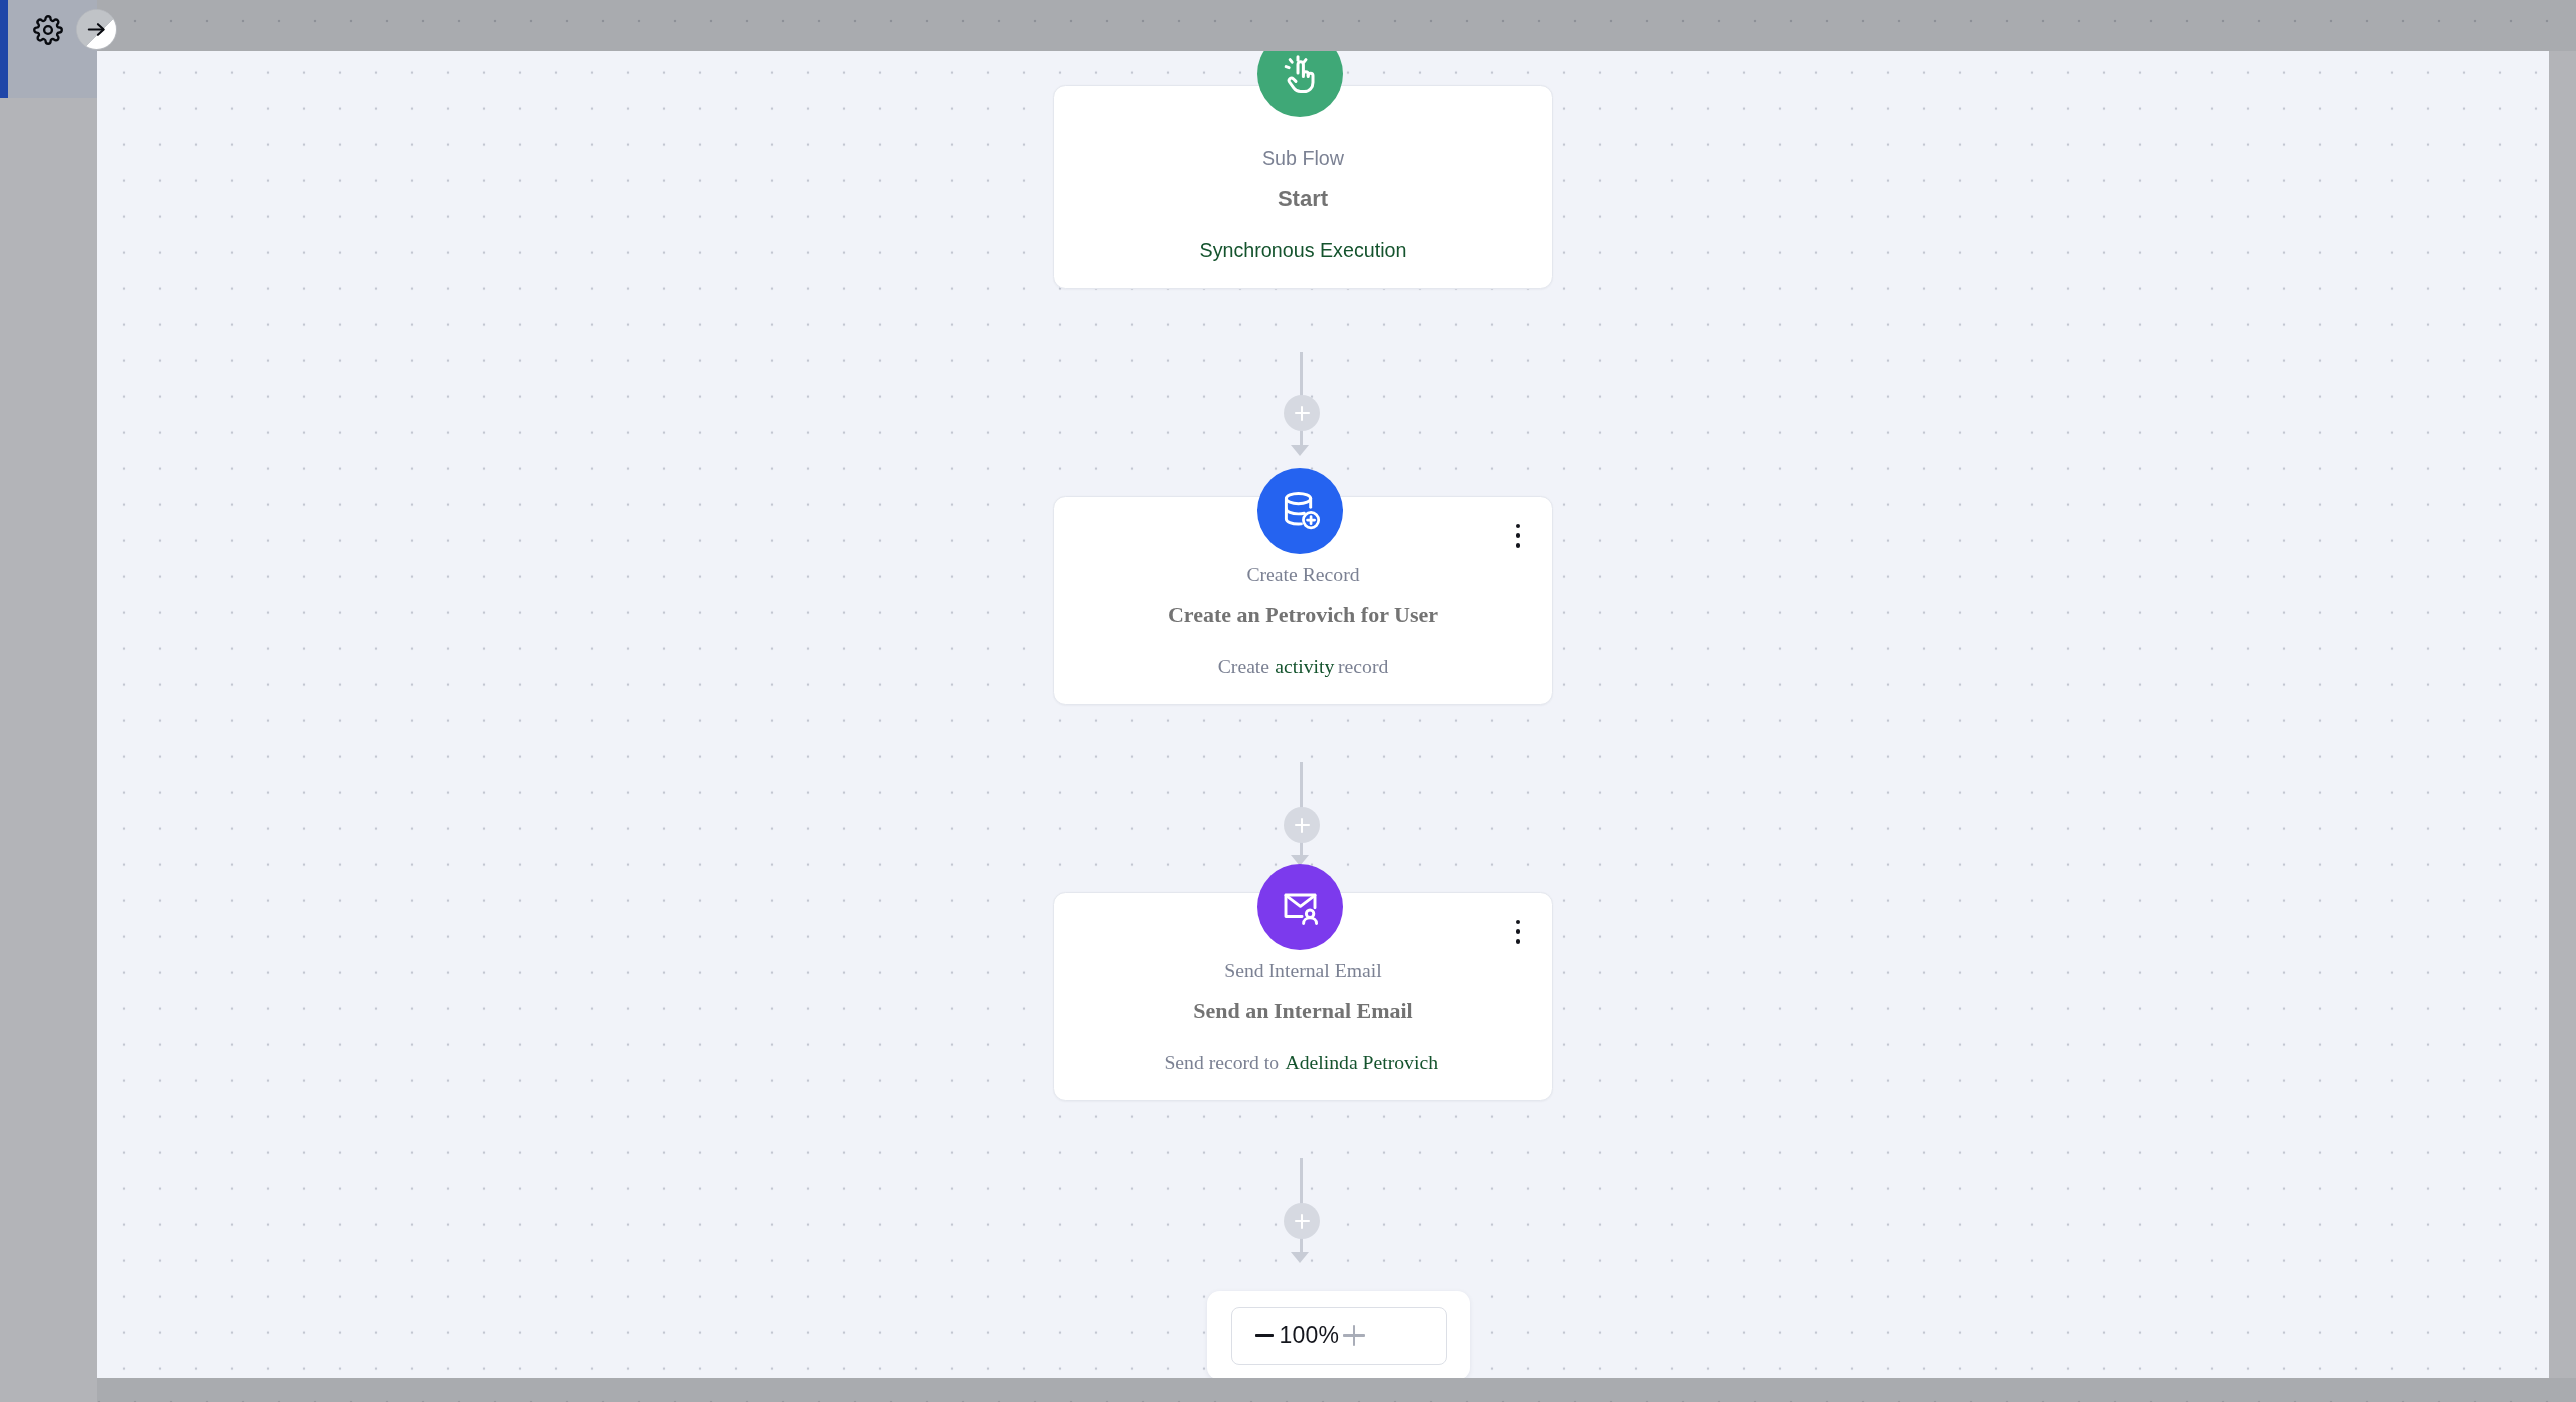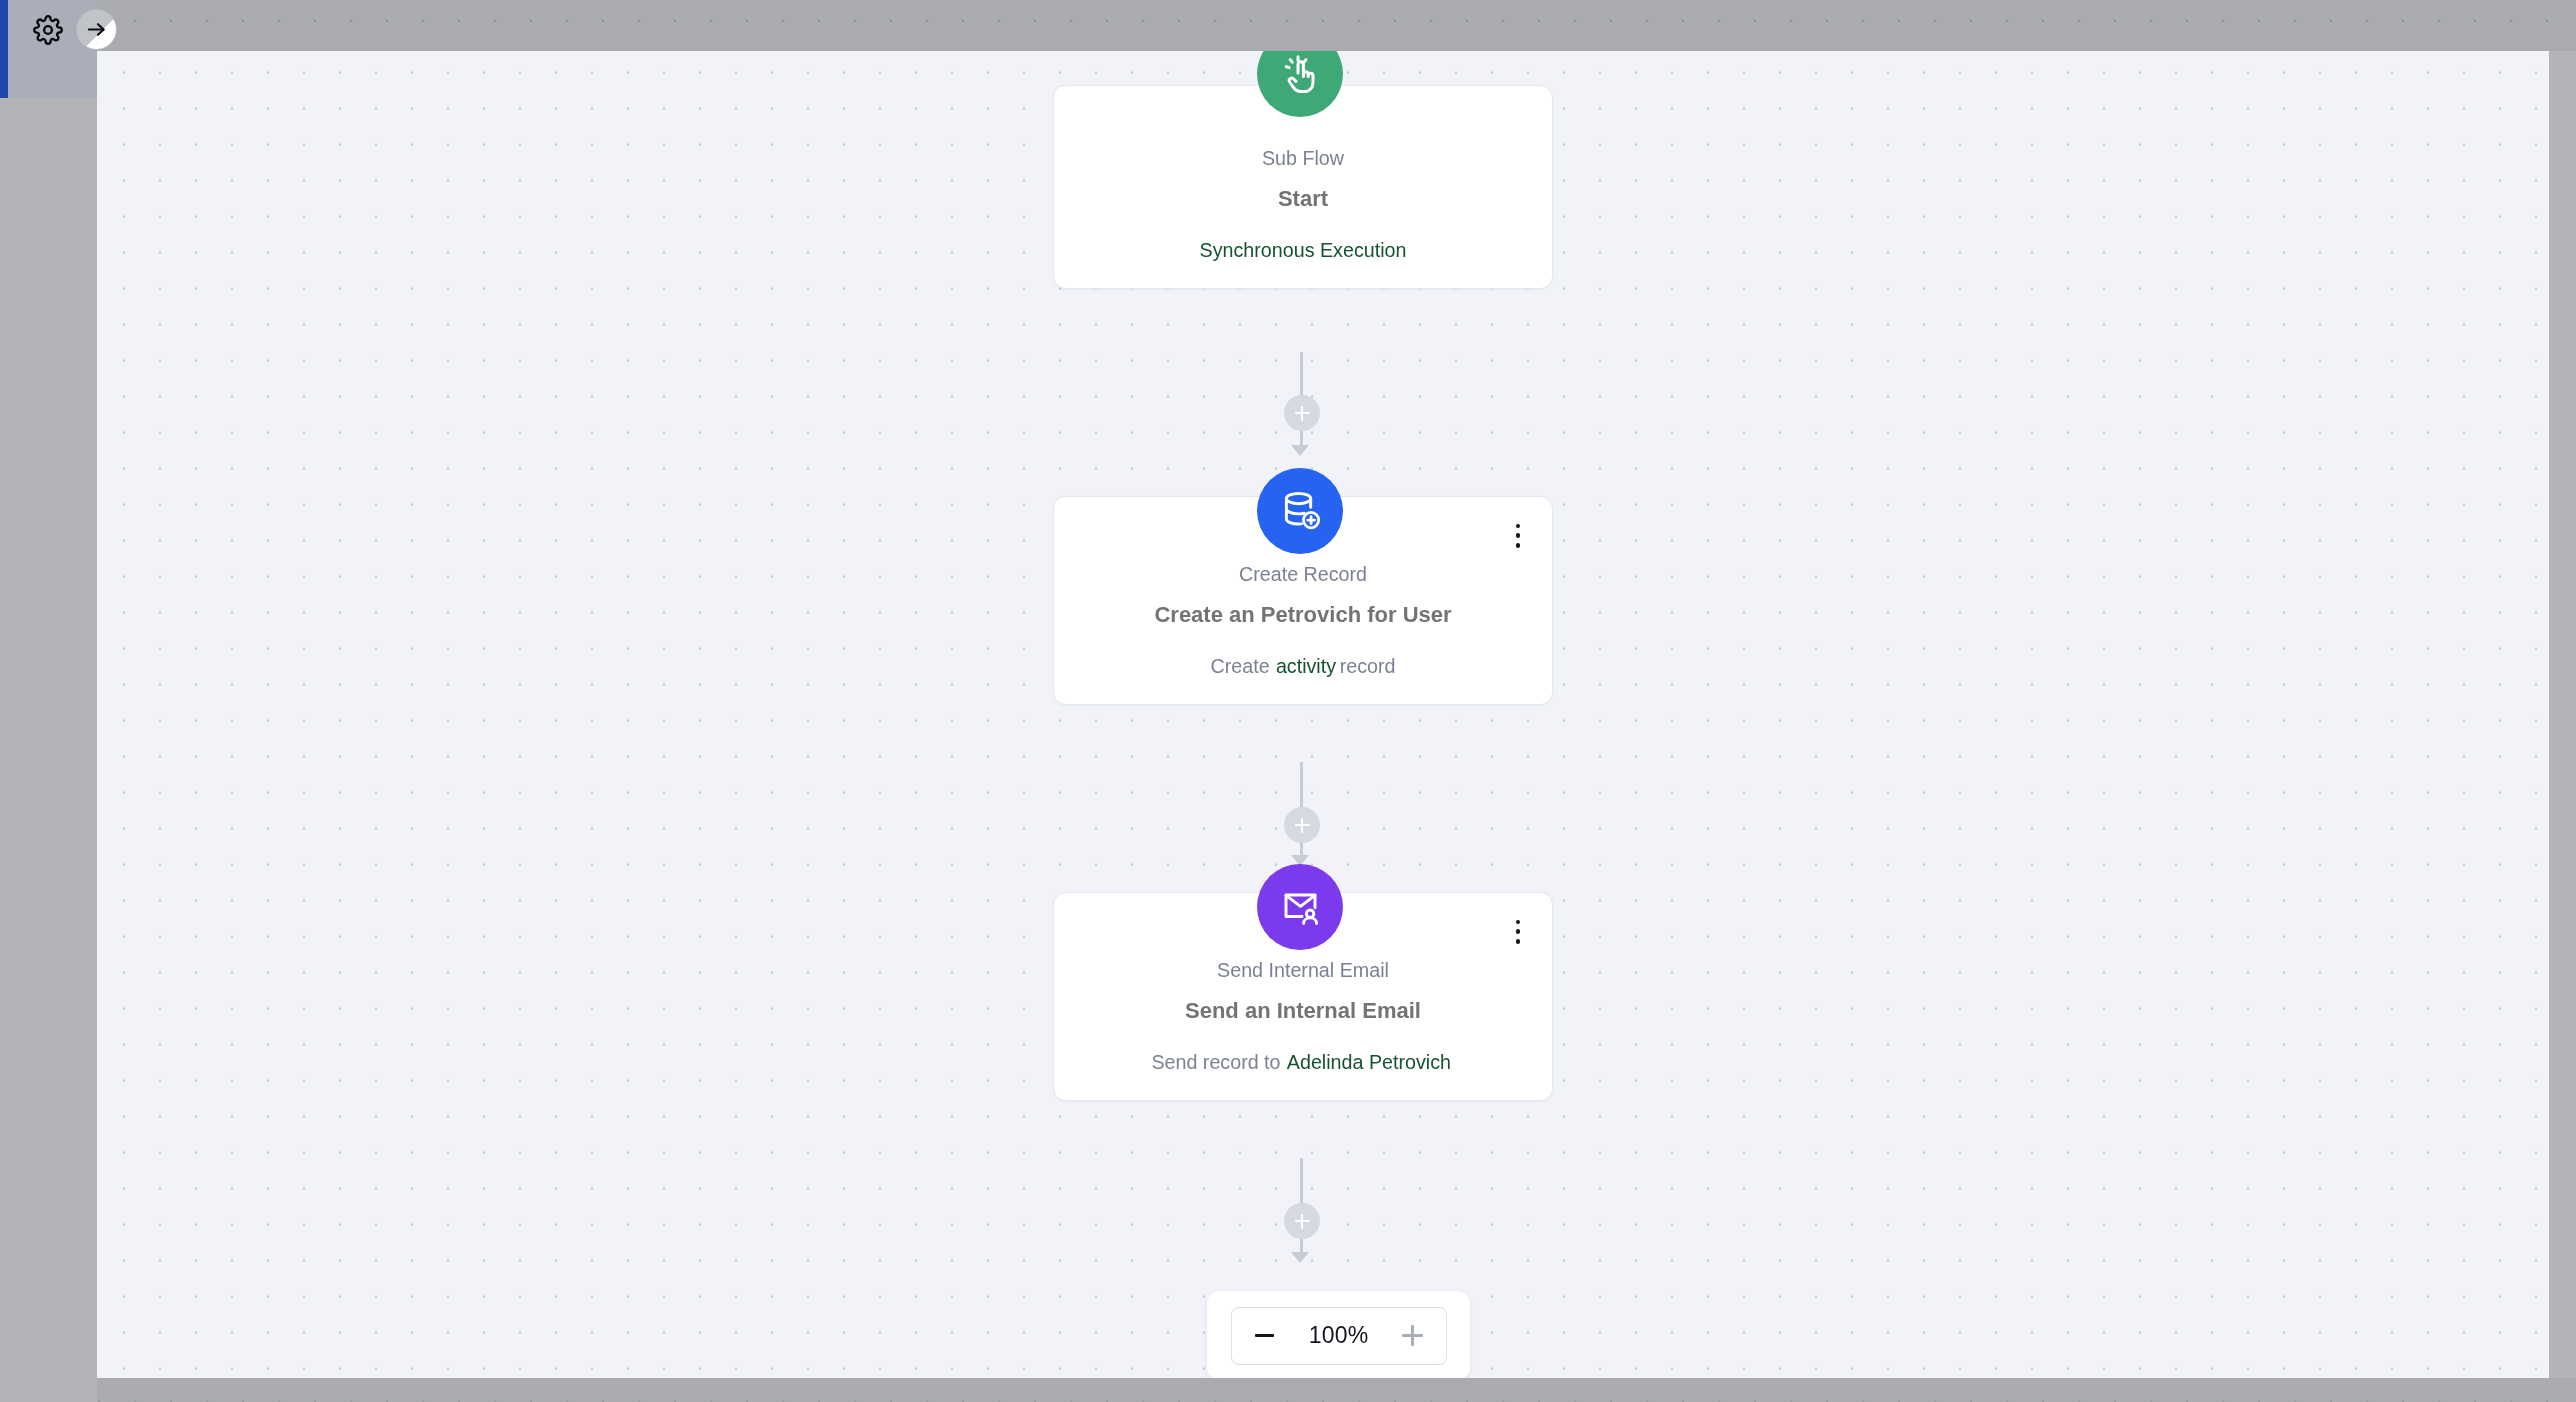--- a/index.html
+++ b/index.html
@@ -122,21 +122,21 @@
     display: flex; align-items: center; justify-content: center;
     left: 204px;
     z-index: 5;
     cursor: pointer;
   }
 
   .card-body {
     padding: 59px 27px 25px 27px;
     text-align: center;
   }
-  .card-body.has-menu { padding-top: 64px; }
+  .card-body.has-menu { padding-top: 64px; font-family: Liberation Serif, serif; }
 
   .sub-label {
     font-size: 19.7px;
     color: #7b8193;
     line-height: 1.35;
     margin-bottom: 12.5px;
   }
   .node-title {
     font-size: 22px;
     font-weight: bold;
@@ -228,21 +228,21 @@
     width: 263px; height: 89px;
     background: #ffffff;
     border-radius: 12.5px;
     display: flex; align-items: center; justify-content: center;
     box-shadow: 0 1.8px 5.4px rgba(28,35,56,0.07);
   }
   .zoom-inner {
     width: 216px; height: 58px;
     border: 0.9px solid #dcdfe6;
     border-radius: 8px;
-    display: flex; align-items: center; justify-content: space-between;
+    display: flex; align-items: center; 
     padding: 0 18px;
   }
   .zoom-btn {
     width: 30px; height: 30px;
     display: flex; align-items: center; justify-content: center;
     cursor: pointer;
     position: relative;
     flex: 0 0 auto;
   }
   .zoom-minus::before {

